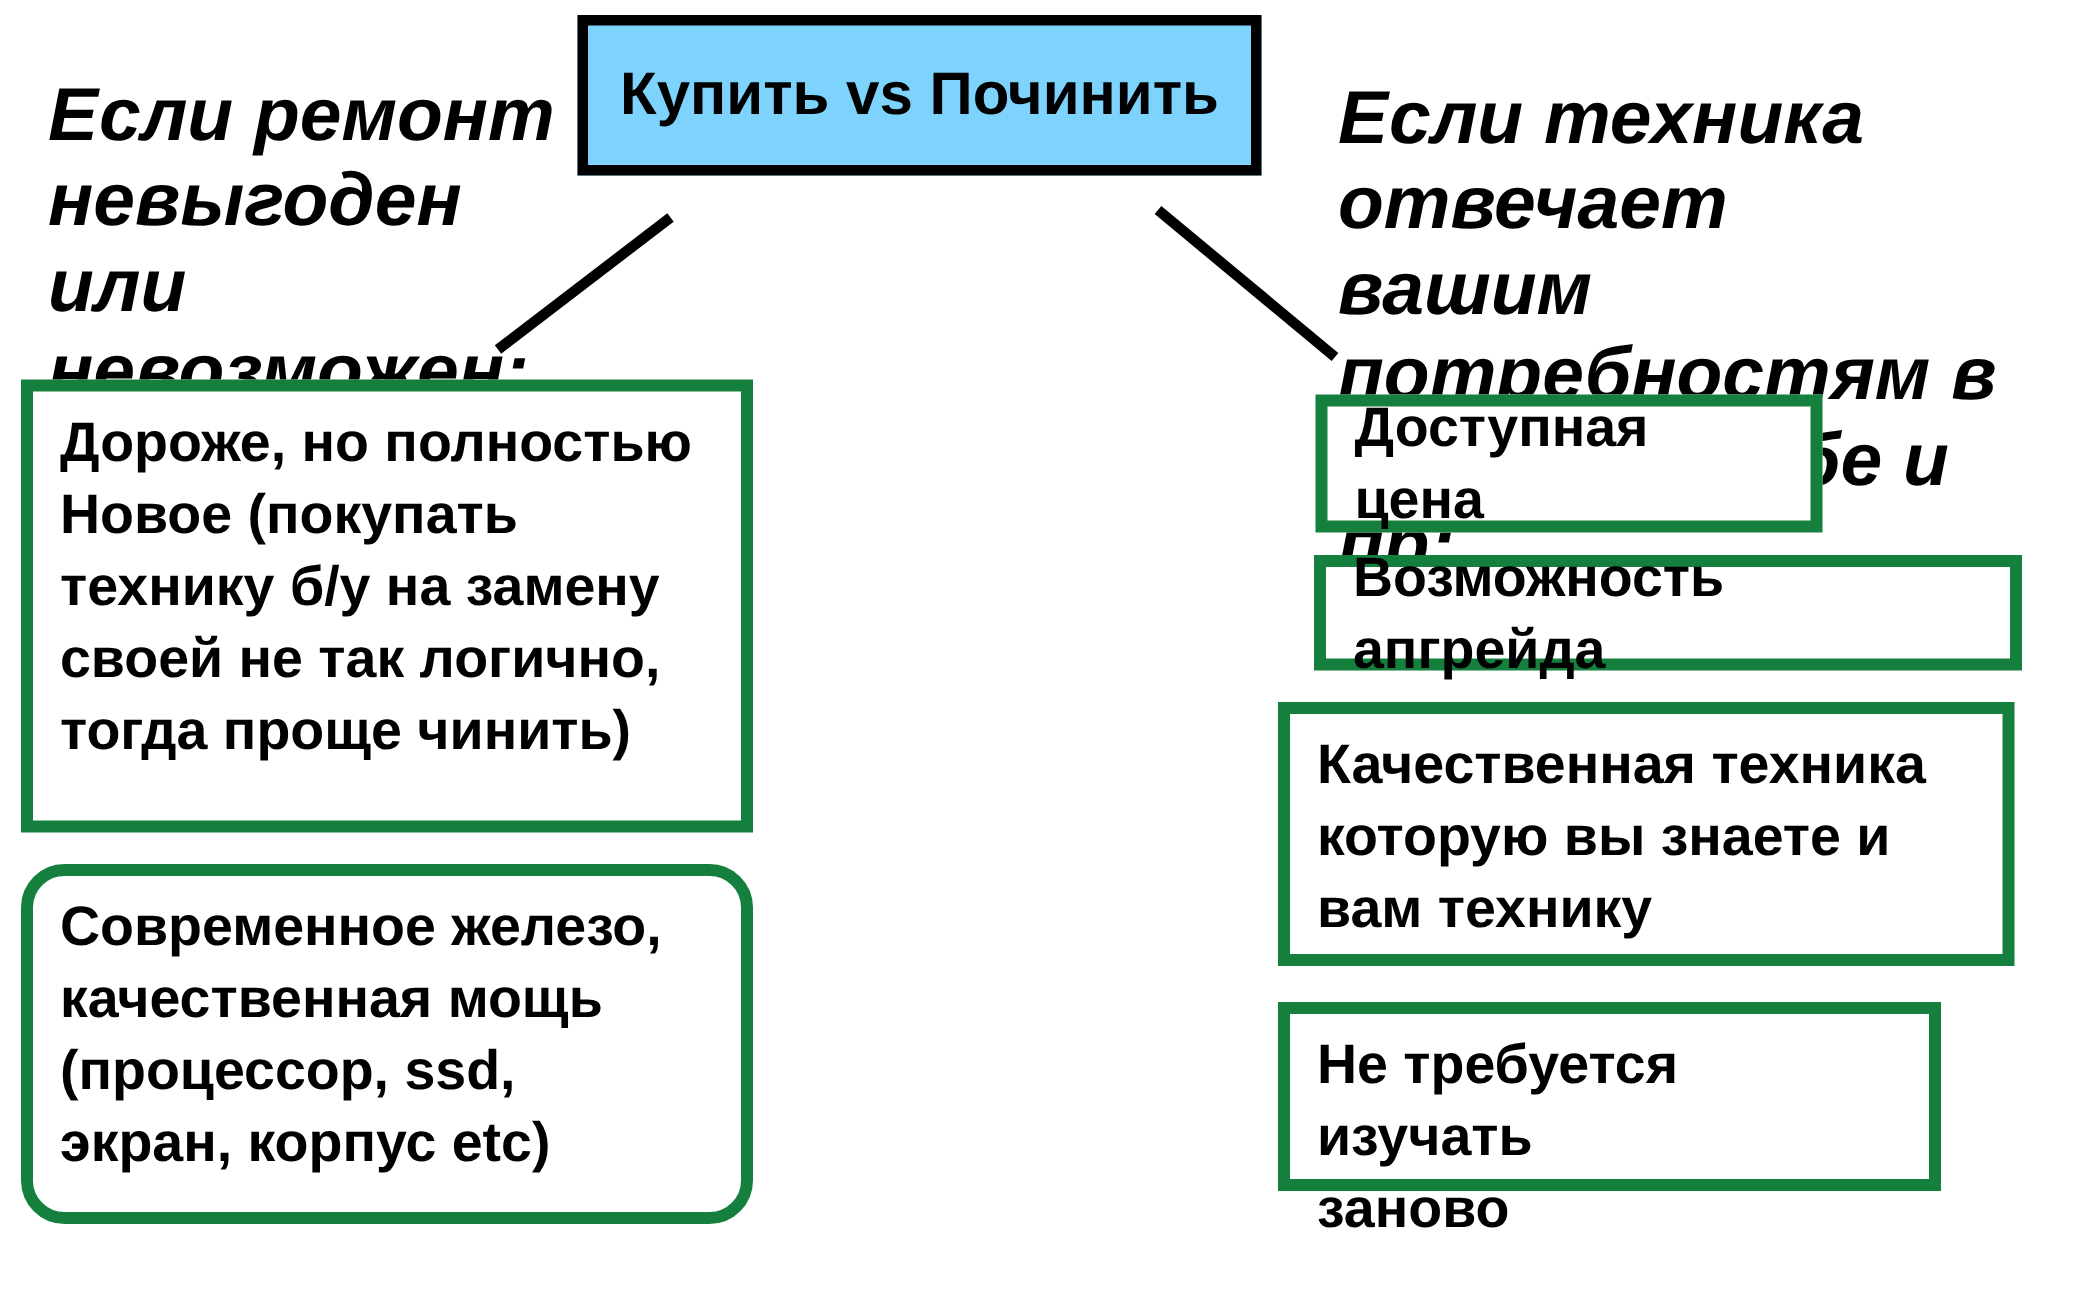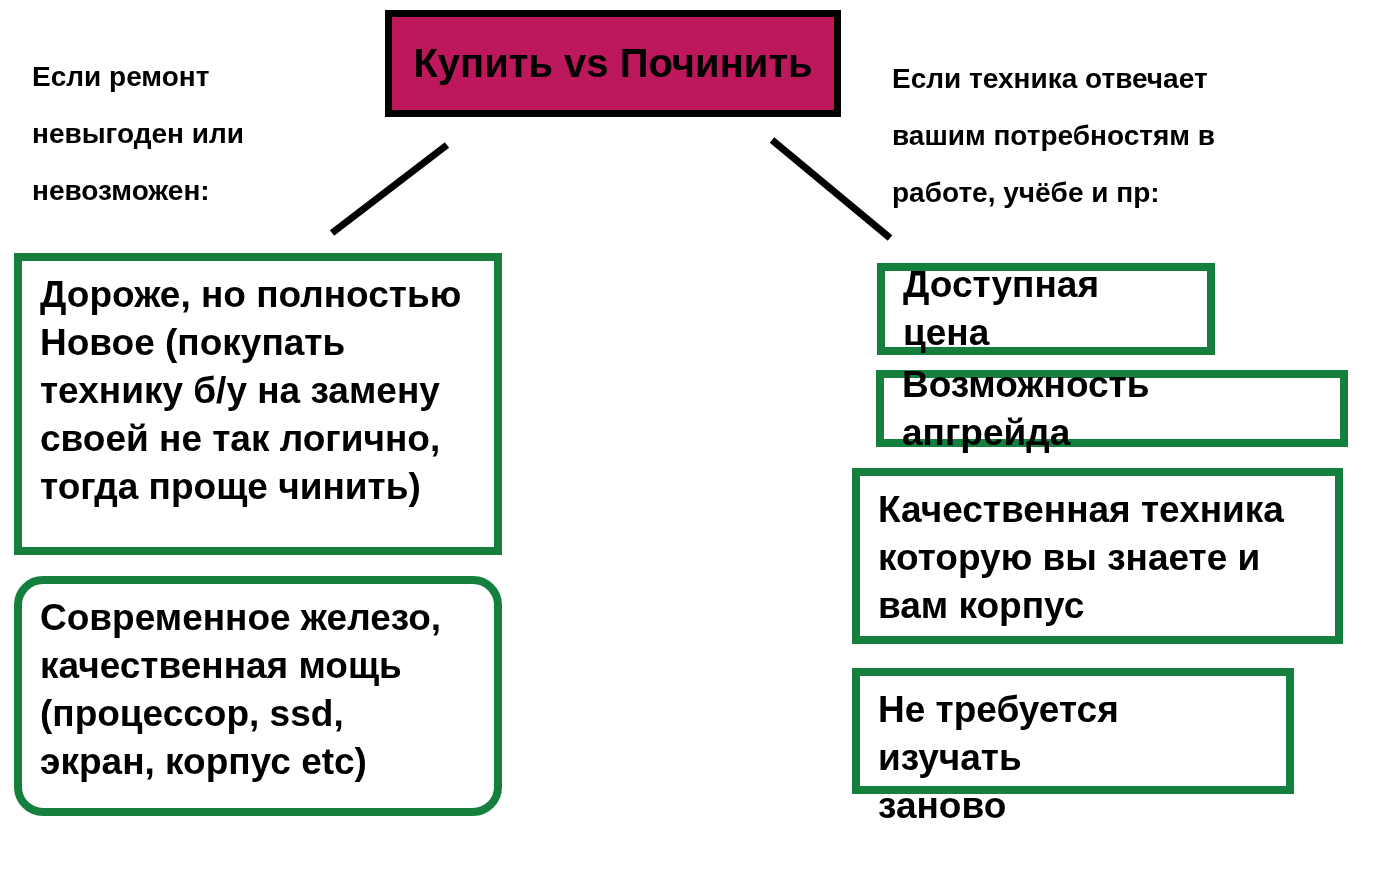--- a/index.html
+++ b/index.html
@@ -26,32 +26,33 @@
     pointer-events: none;
   }
   .title-box {
     position: absolute;
     left: 385px;
     top: 10px;
     width: 456px;
     height: 107px;
     border: 7px solid #000000;
     box-sizing: border-box;
-    background: #be185d;
+    background: #7dd3fc;
     display: flex;
     align-items: center;
     justify-content: center;
     font-size: 40px;
     white-space: nowrap;
   }
   .side-label {
     position: absolute;
-    font-size: 28px;
+    font-size: 50px;
     line-height: 57px;
     white-space: pre-line;
+    font-style: italic;
   }
   .side-label.left {
     left: 32px;
     top: 48px;
     width: 350px;
   }
   .side-label.right {
     left: 892px;
     top: 50px;
     width: 492px;
@@ -112,18 +113,18 @@
 качественная мощь
 (процессор, ssd,
 экран, корпус etc)</div>
 
   <div id="rbox0" class="node-box vcenter">Доступная цена</div>
 
   <div id="rbox1" class="node-box vcenter">Возможность апгрейда</div>
 
   <div id="rbox2" class="node-box">Качественная техника
 которую вы знаете и
-вам корпус</div>
+вам технику</div>
 
   <div id="rbox3" class="node-box">Не требуется изучать
 заново</div>
 
 </div>
 
 </body></html>

